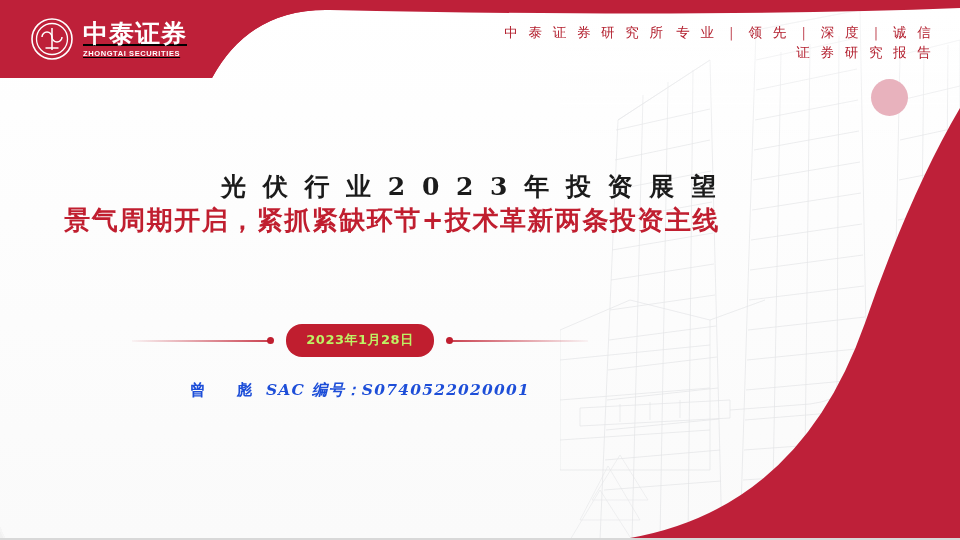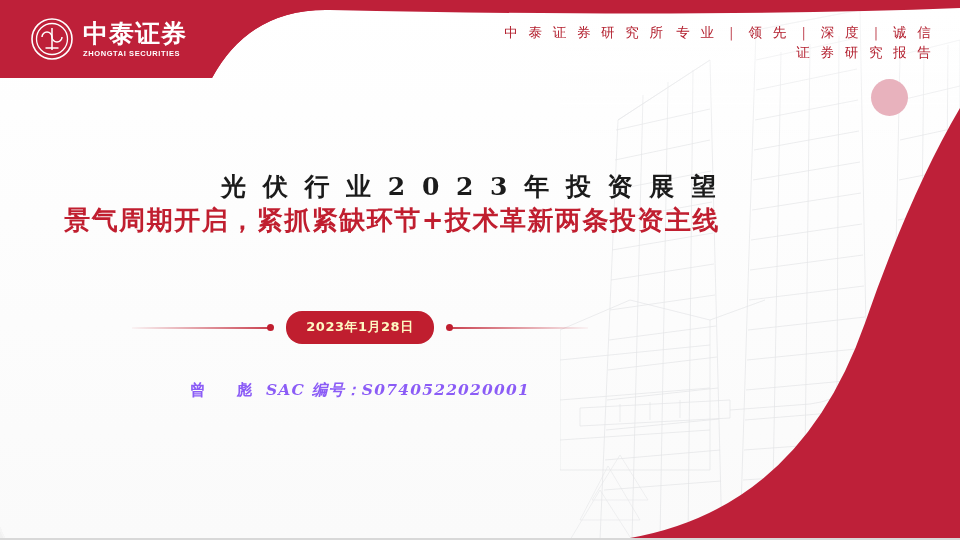--- a/index.html
+++ b/index.html
@@ -81,21 +81,21 @@
   .brand {
     position: absolute;
     left: 30px;
     top: 17px;
     display: flex;
     align-items: center;
     gap: 9px;
     z-index: 6;
   }
   .brand-logo { width: 44px; height: 44px; display:block; }
-  .brand-names { display: flex; flex-direction: column; line-height: 1; }
+  .brand-names { display: flex; flex-direction: column; line-height: 1; text-decoration: underline; }
   .brand-cn {
     font-family: "DejaVu Sans", sans-serif;
     font-size: 25px;
     font-weight: 700;
     color: #ffffff;
     letter-spacing: 1px;
   }
   .brand-en {
     font-size: 7.5px;
     font-weight: 700;
@@ -180,48 +180,48 @@
     top: 50%;
     width: 7px; height: 7px;
     margin-top: -3.5px;
     border-radius: 50%;
     background: #c01e2f;
   }
   .rule.left .knob  { right: -2px; }
   .rule.right .knob { left: -2px; }
   .date-pill {
     background: #c01e2f;
-    color: #fef9c3;
+    color: #bef264;
     font-family: "DejaVu Sans", sans-serif;
     font-size: 13px;
     font-weight: 600;
     letter-spacing: 0.5px;
     padding: 7px 20px 8px;
     border-radius: 16px;
-    margin: 3px 14px;
+    margin: 16px 14px;
     white-space: nowrap;
   }
 
   
   .authors {
     position: absolute;
     left: 0;
     top: 380px;
     width: 720px;
     z-index: 5;
     display: flex;
     flex-direction: column;
     align-items: center;
   }
   .author-row {
     display: flex;
     align-items: baseline;
     font-family: "DejaVu Serif", serif;
     font-size: 15.5px;
-    color: #8b5cf6;
+    color: #1d4ed8;
     margin-bottom: 12px;
     white-space: nowrap;
   }
   .author-name {
     width: 76px;
     text-align: left;
     letter-spacing: 1px;
     font-weight: 600;
   }
   .author-name.spaced { letter-spacing: 13px; }

